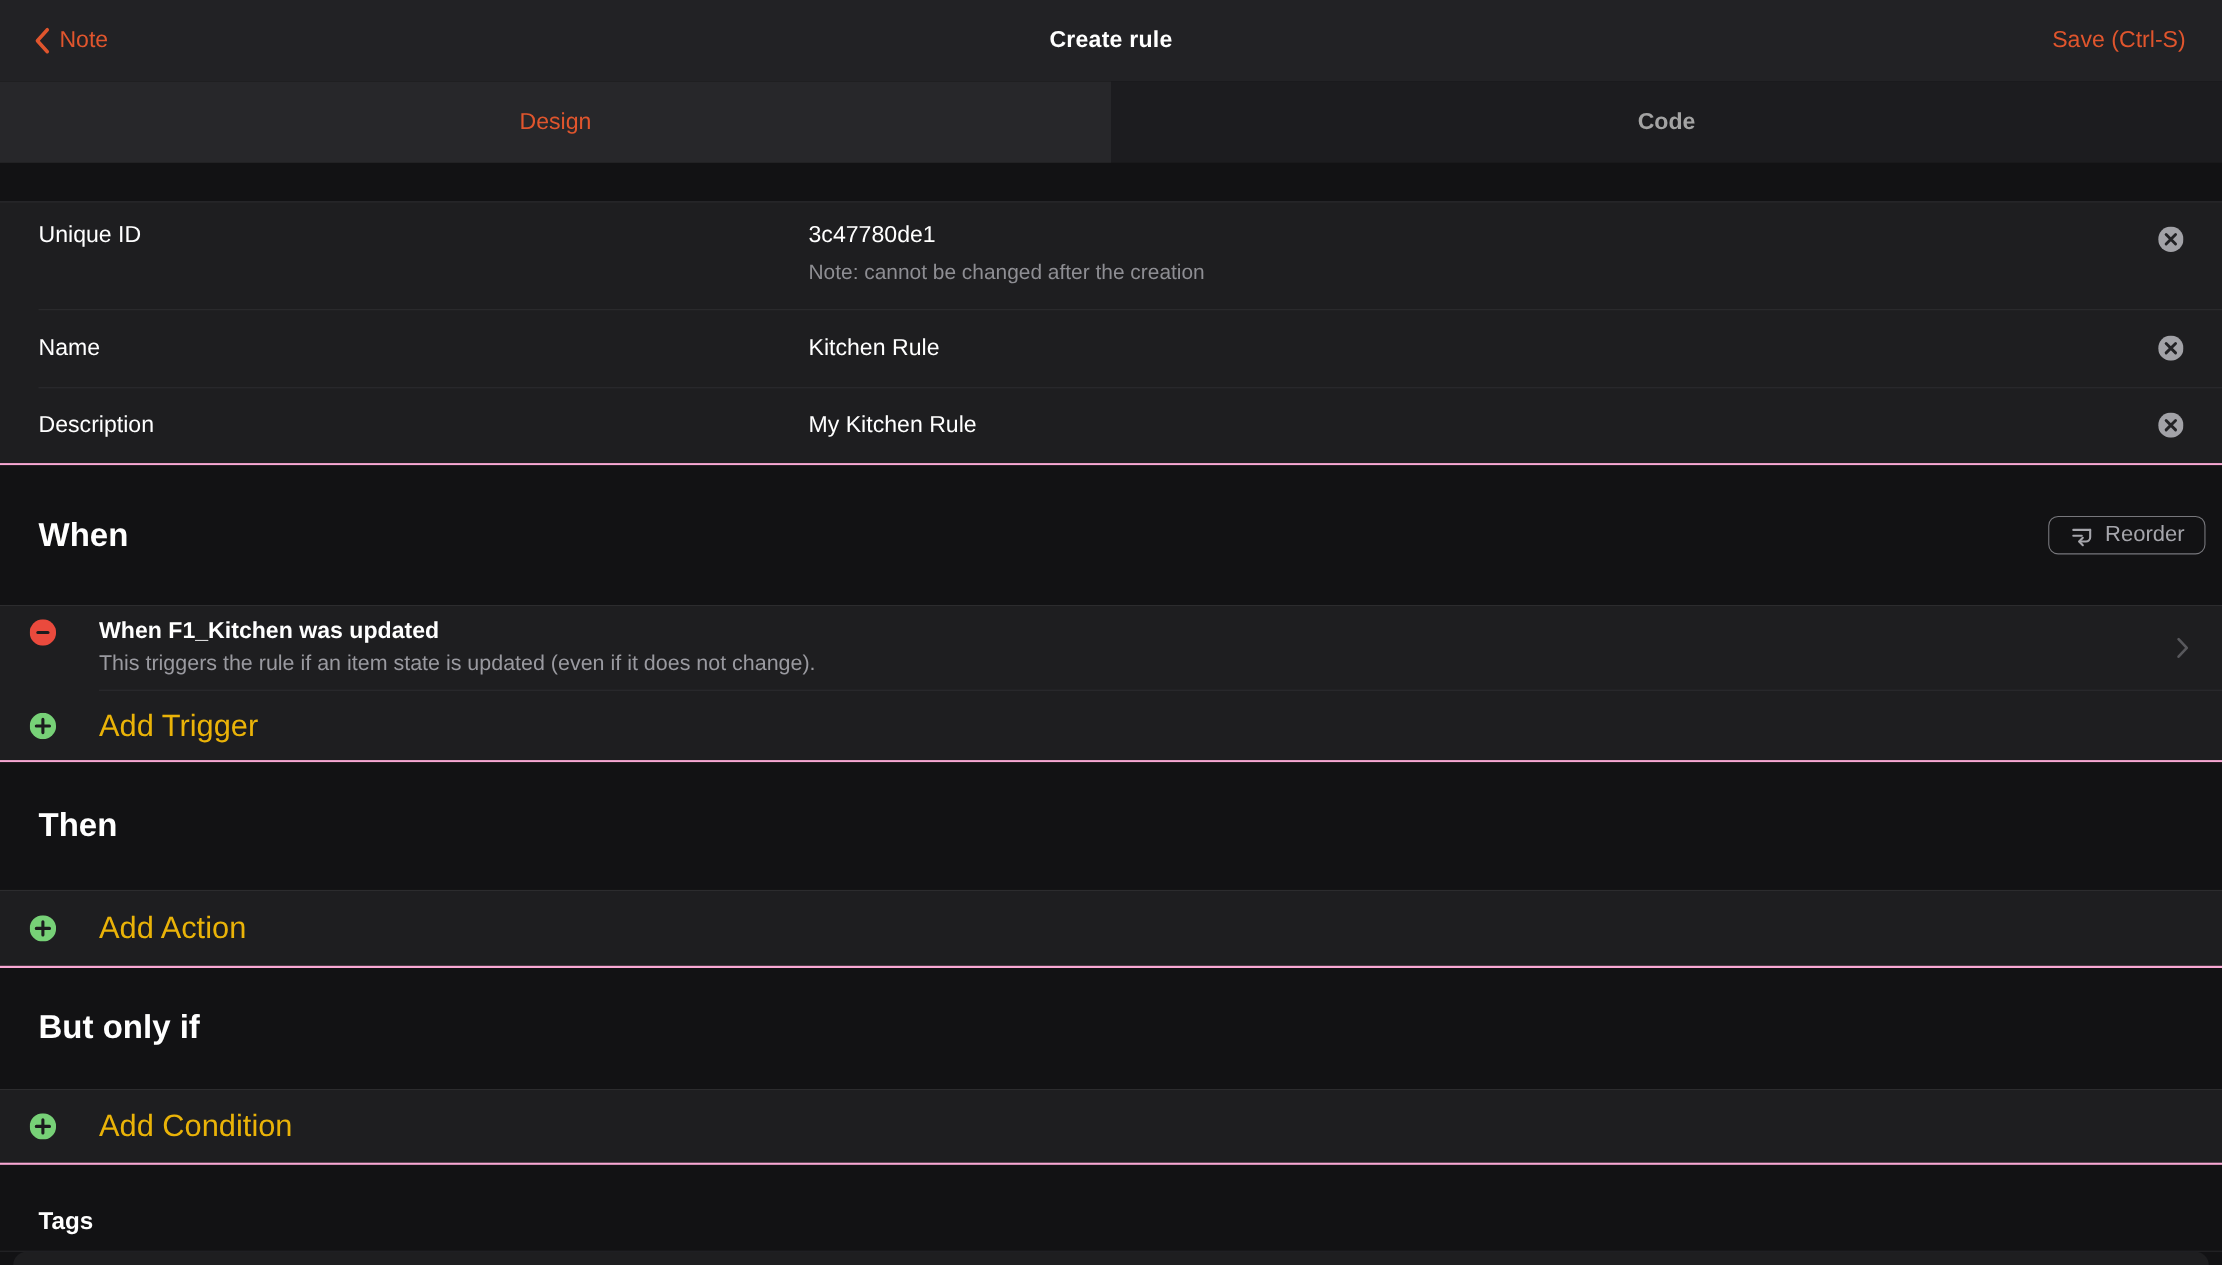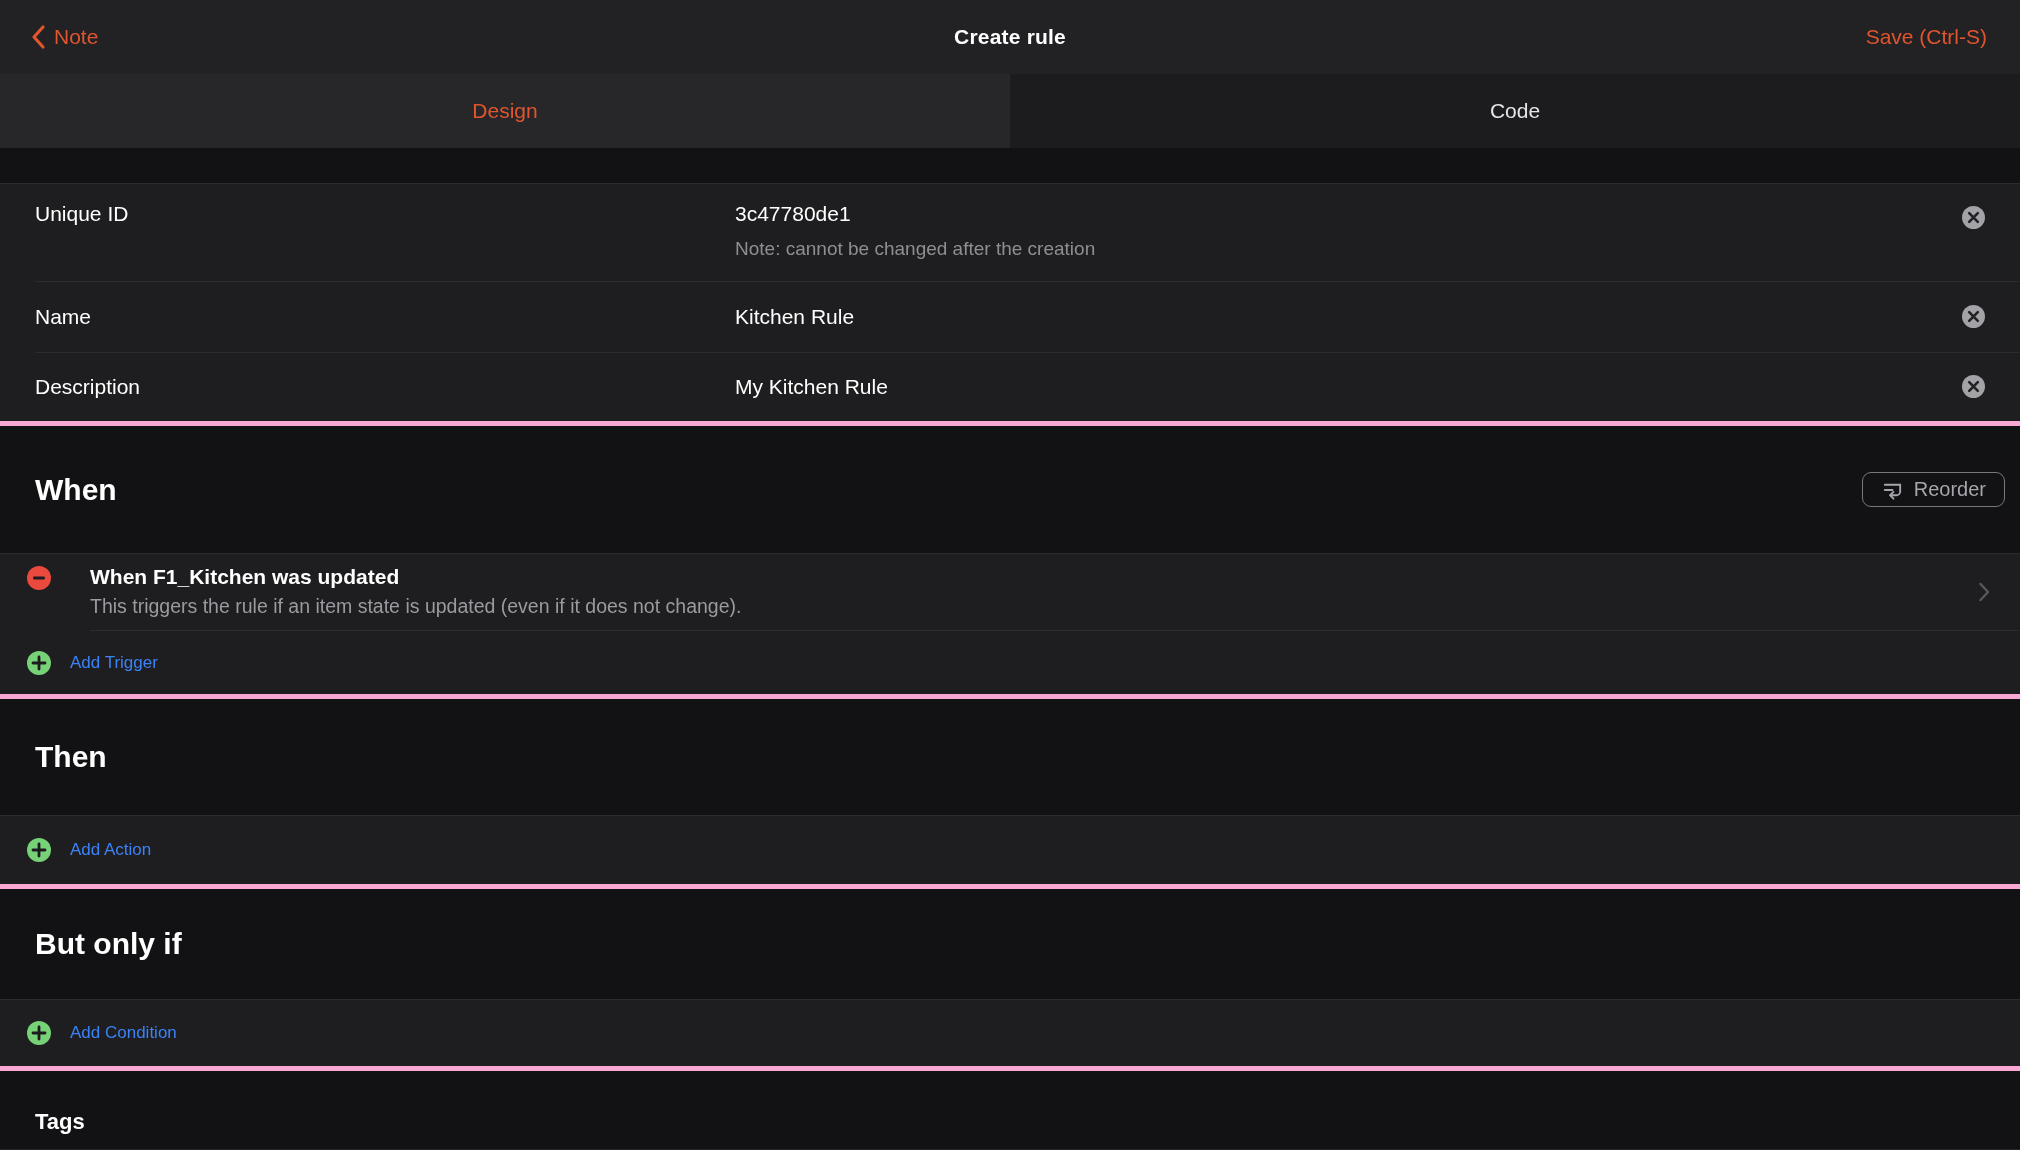--- a/index.html
+++ b/index.html
@@ -29,28 +29,28 @@
     color:#e0552d; font-size:21px; cursor:pointer;
   }
 
   
   .tabbar { height:74px; display:flex; }
   .tab {
     flex:1; display:flex; align-items:center; justify-content:center;
     font-size:21px; cursor:pointer;
   }
   .tab-active   { background:#27272a; color:#e0552d; }
-  .tab-inactive { background:#1c1c1f; color:#e5e5e5; }
+  .tab-inactive { background:#1c1c1f; color:#a3a3a3;font-weight:bold; }
 
   .gap-strip { height:35px; background:#121214; }
 
   
   .list-block { background:#1e1e20; }
   .hairline-top    { border-top:1px solid #2c2c2e; }
-  .hairline-bottom { border-bottom:5px solid #f9a8d4; }
+  .hairline-bottom { border-bottom:2px solid #f9a8d4; }
   .divider { height:1px; background:#2c2c2e; }
   .divider.inset-35 { margin-left:35px; }
   .divider.inset-90 { margin-left:90px; }
 
   
   .form-row { display:flex; align-items:center; padding-left:35px; position:relative; }
   .form-row .row-label { width:700px; font-size:21px; color:#fff; flex:none; }
   .form-row .row-value { font-size:21px; color:#fff; }
   .row-uid { height:97px; align-items:flex-start; padding-top:18px; }
   .row-name { height:70px; }
@@ -83,22 +83,22 @@
   
   .media-row { position:relative; padding:10px 60px 11px 90px; min-height:70px; }
   .media-row .media-title { font-size:21px; font-weight:700; line-height:26px; color:#fff; }
   .media-row .media-sub   { font-size:19.5px; line-height:26px; color:#9a9aa0; margin-top:3px; }
   .circle-icon { position:absolute; left:27px; width:24px; height:24px; }
   .media-row .circle-icon { top:12px; }
   .row-chevron { position:absolute; right:30px; top:50%; transform:translateY(-50%); }
 
   .add-row {
     position:relative; height:63px;
-    display:flex; align-items:center; padding-left:70px;
-    font-size:17px; color:#3b82f6; cursor:pointer;
+    display:flex; align-items:center; padding-left:90px;
+    font-size:28px; color:#eab308; cursor:pointer;
   }
   .add-row .circle-icon { top:50%; transform:translateY(-50%); }
 
   
   .tags-header {
     height:79px; background:#121214; padding:24px 15px 0 35px;
     display:flex; align-items:center;
     border-bottom:1px solid #26262a;
   }
   .tags-title { font-size:22px; font-weight:700; }

